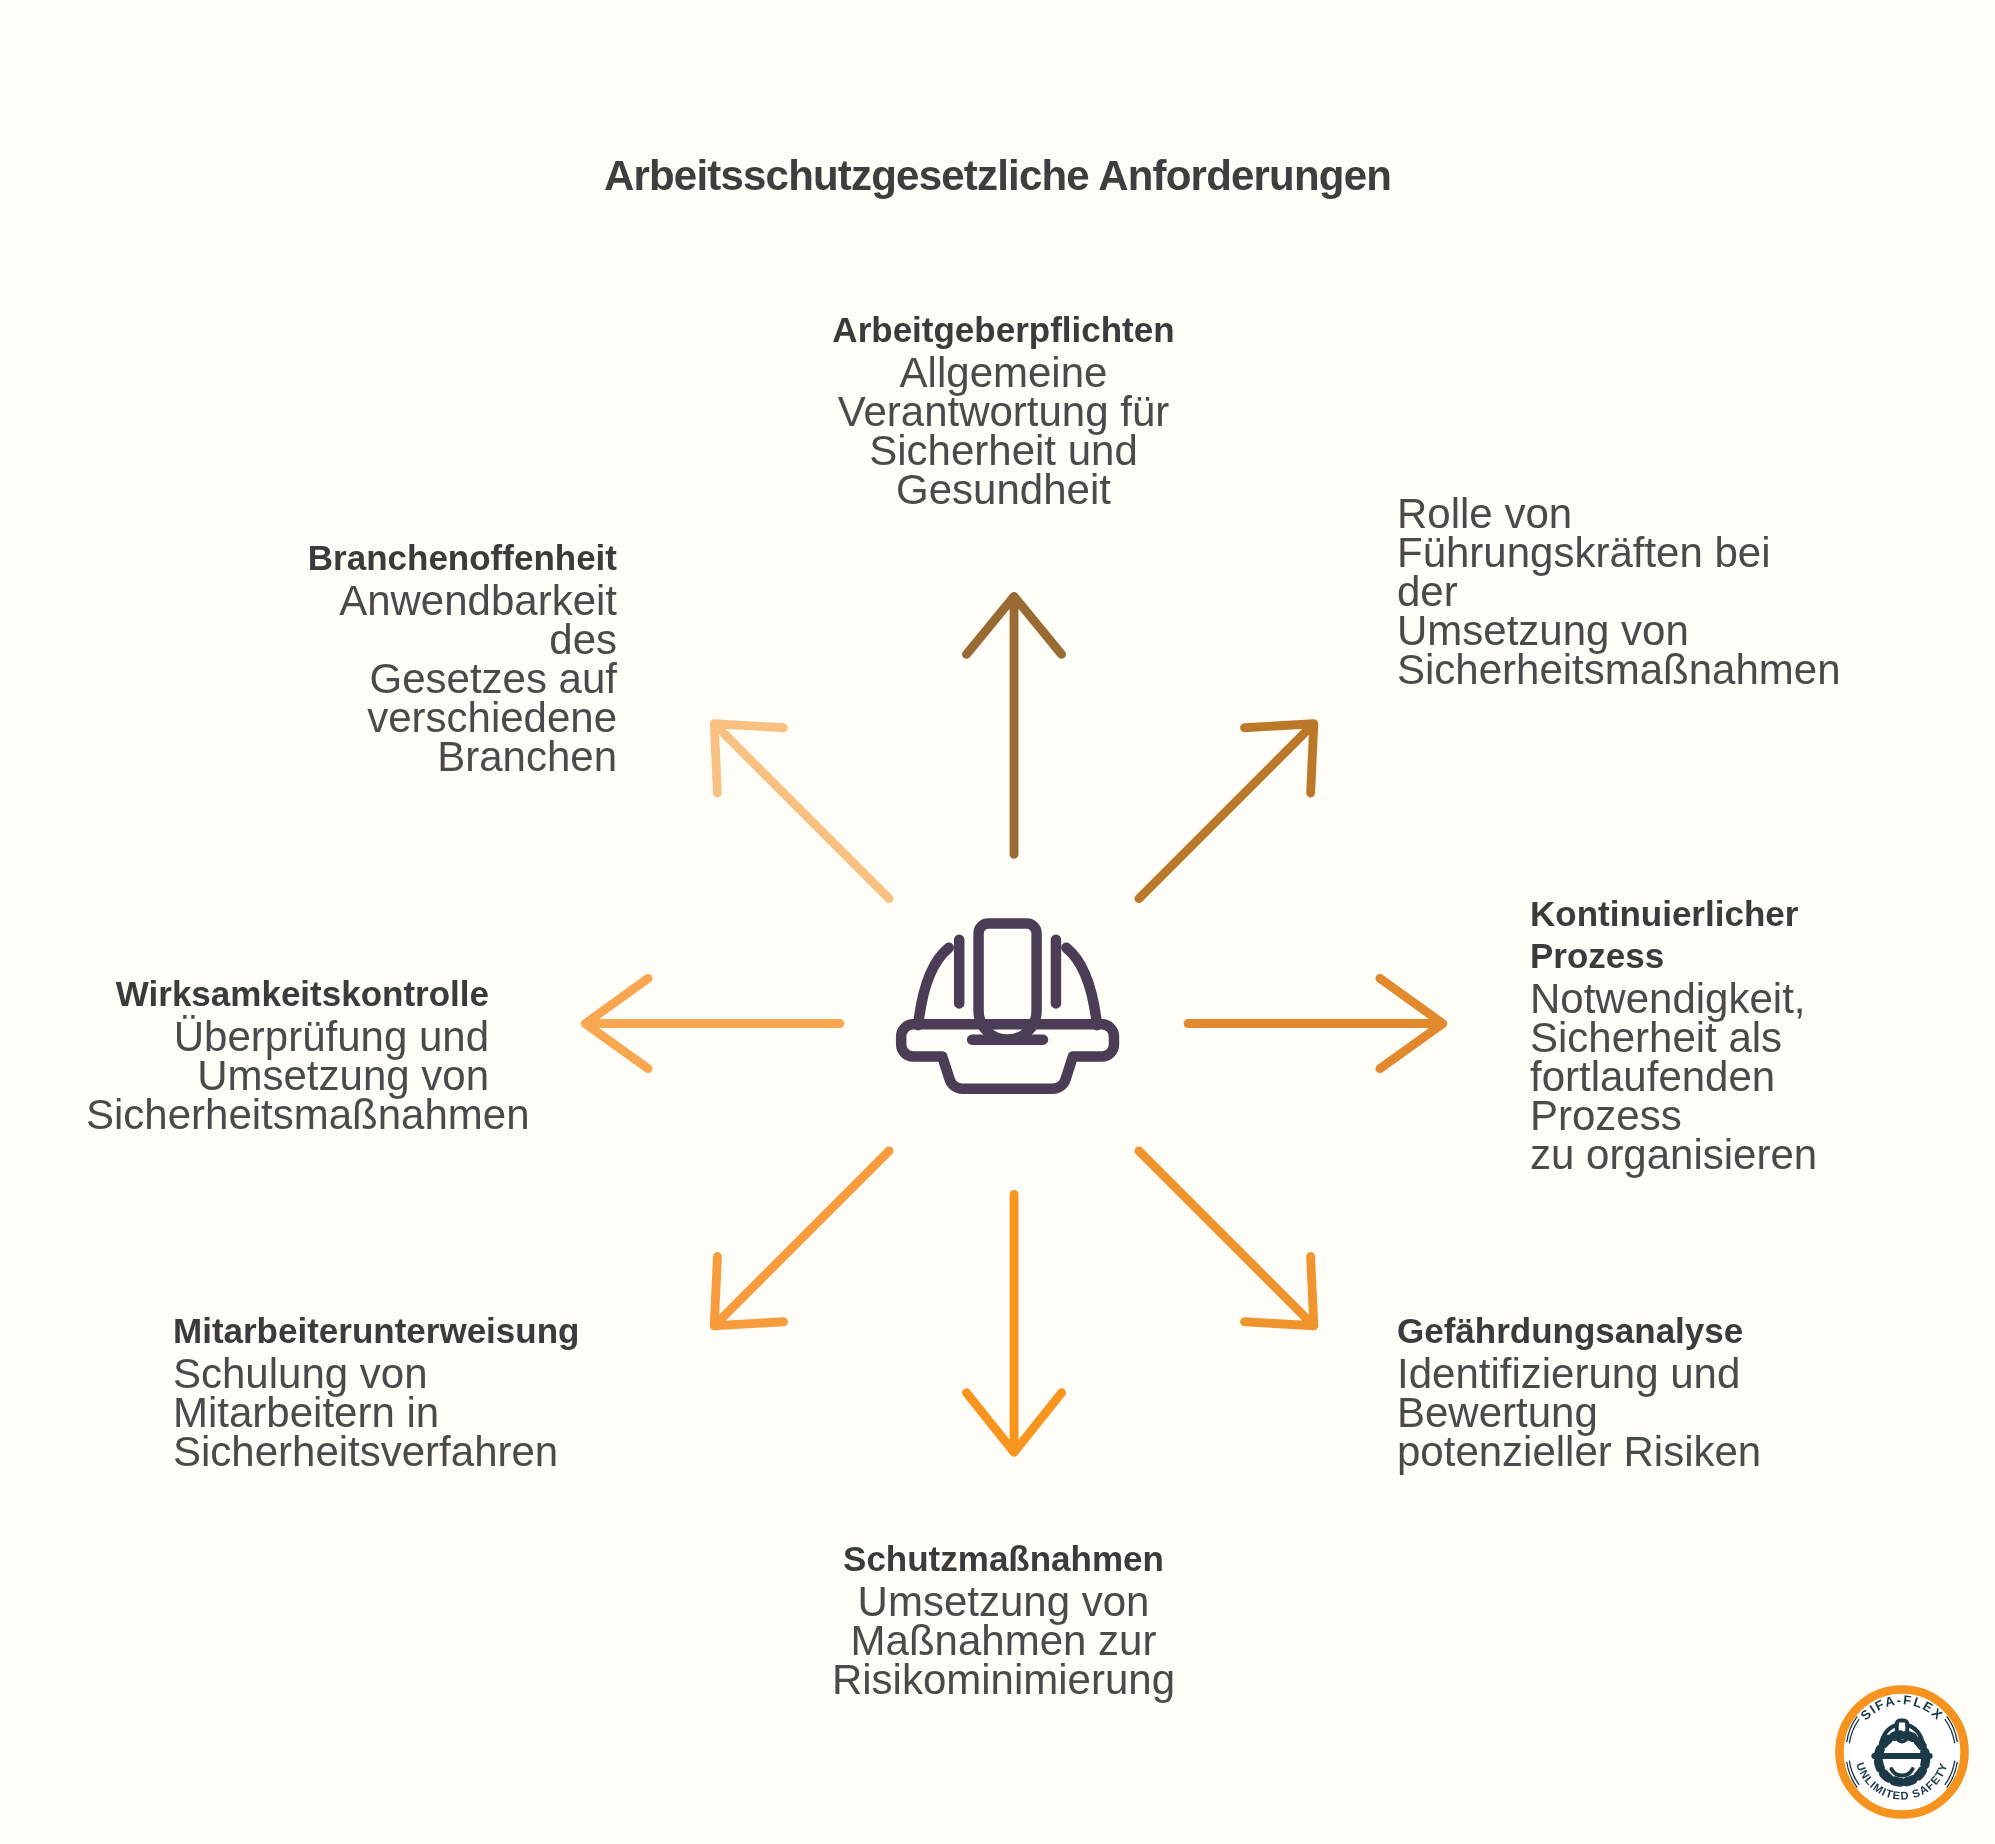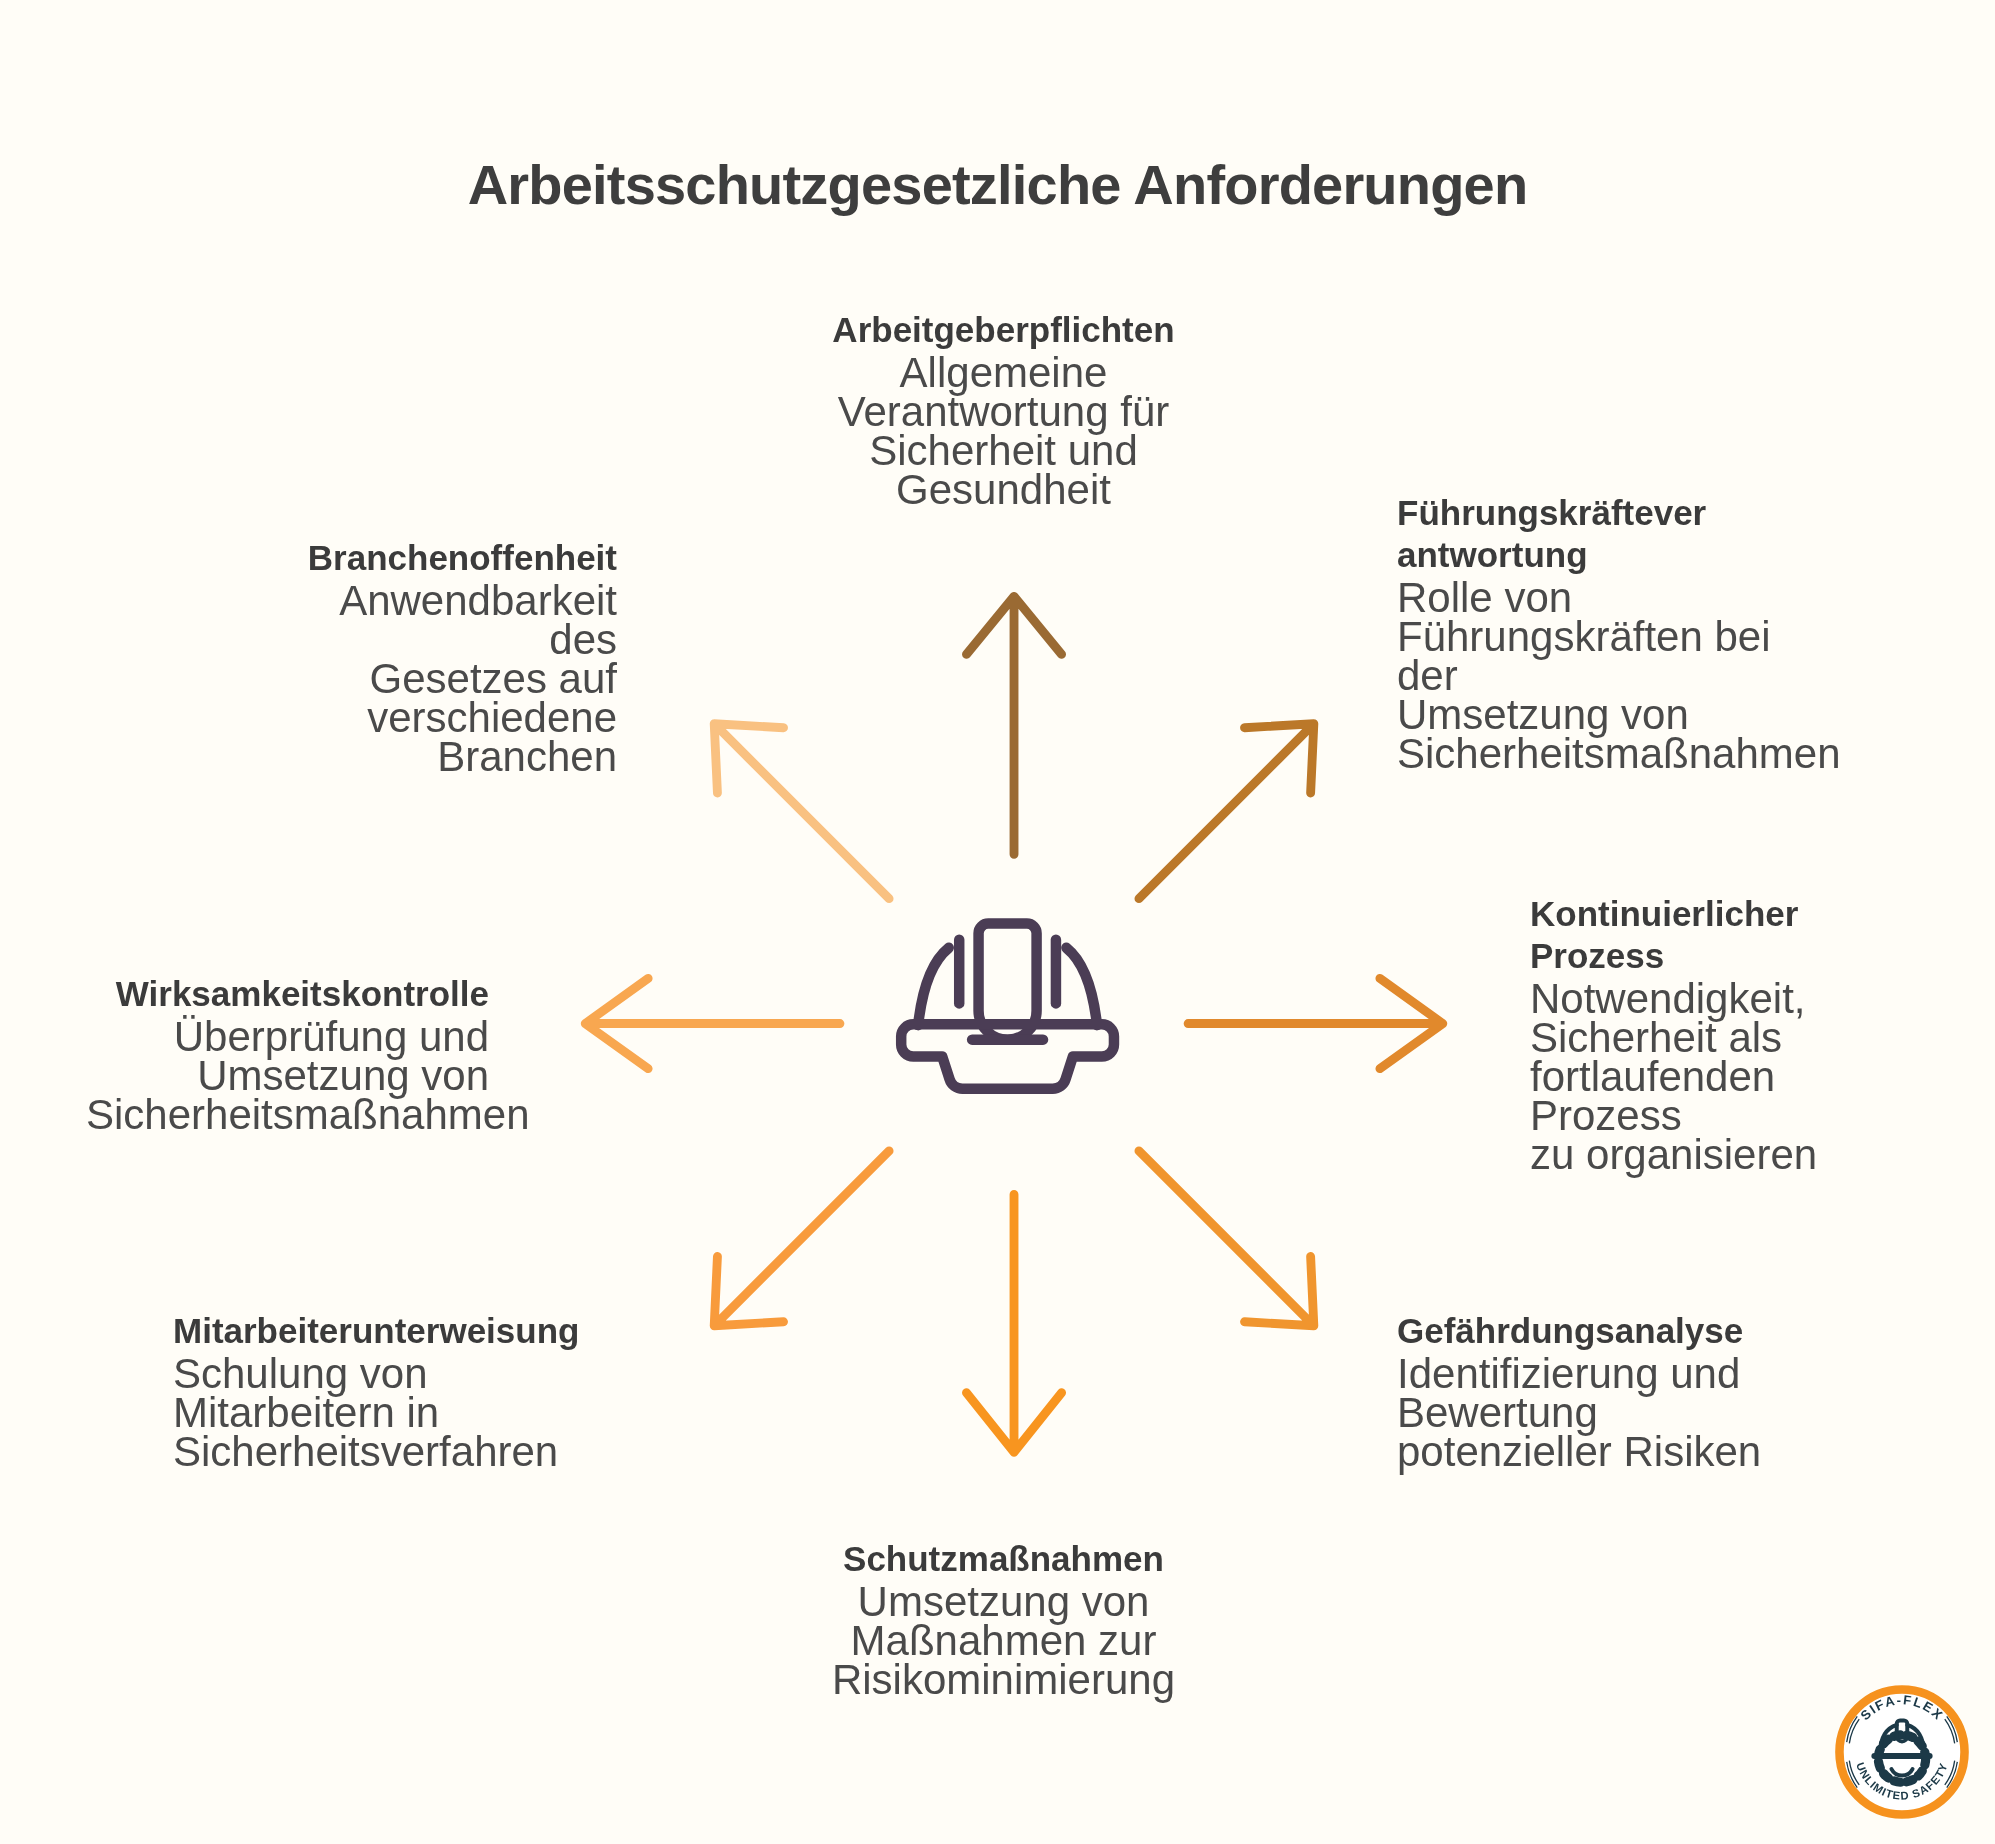--- a/index.html
+++ b/index.html
@@ -13,21 +13,21 @@
     height:1844px;
     background:#fffdf7;
     overflow:hidden;
   }
   .title{
     position:absolute;
     top:152px;
     left:0;
     width:100%;
     text-align:center;
-    font-size:56px;
+    font-size:42px;
     font-weight:700;
     letter-spacing:-0.8px;
     color:#3e3e3e;
   }
   .node{
     position:absolute;
   }
   .node .heading{
     font-size:35px;
     font-weight:700;
@@ -100,22 +100,20 @@
   </svg>
 
   <div class="node pos-top">
     <div class="heading">Arbeitgeberpflichten</div>
     <div class="body">Allgemeine
 Verantwortung für
 Sicherheit und
 Gesundheit</div>
   </div>
   <div class="node pos-top-right">
-    <div class="heading">Führungskräftever
-antwortung</div>
     <div class="body">Rolle von
 Führungskräften bei der
 Umsetzung von
 Sicherheitsmaßnahmen</div>
   </div>
   <div class="node pos-right">
     <div class="heading">Kontinuierlicher
 Prozess</div>
     <div class="body">Notwendigkeit,
 Sicherheit als

